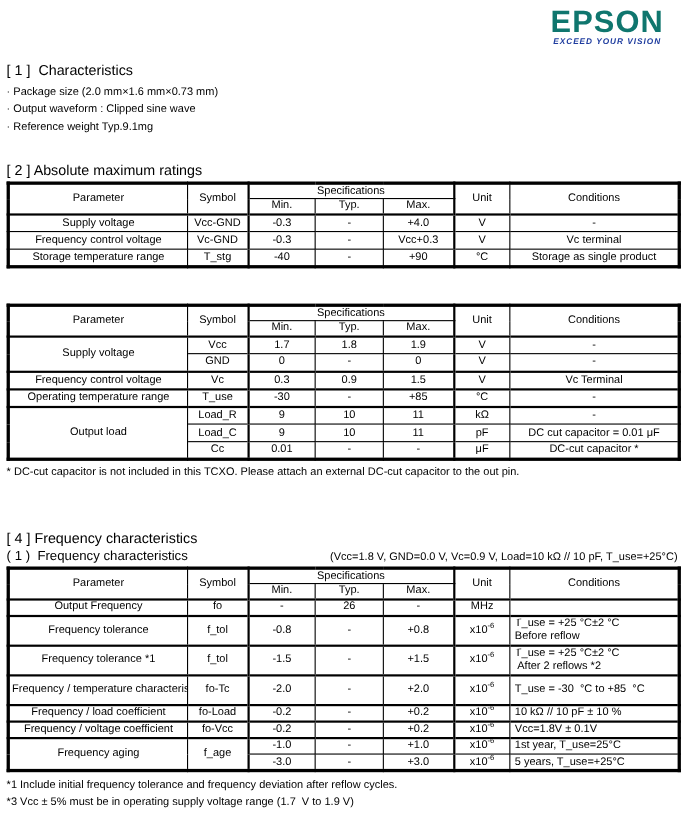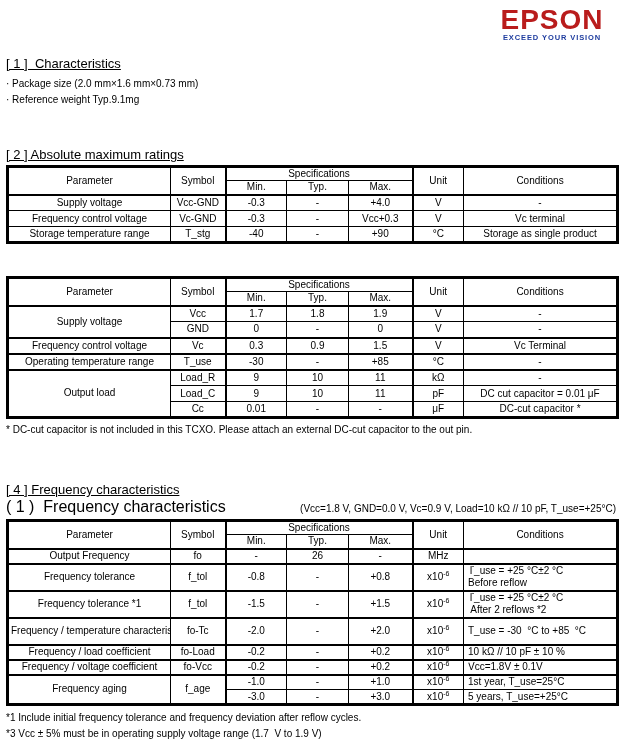--- a/index.html
+++ b/index.html
@@ -6,34 +6,34 @@
   html,body { margin:0; padding:0; }
   body {
     width:620px; height:747px; background:#ffffff; color:#000;
     font-family:"Liberation Sans", sans-serif;
   }
   .page { position:relative; width:620px; height:747px; overflow:hidden; background:#fff; }
 
   
   .logo { position:absolute; top:6px; right:6px; width:124px; text-align:center; }
   .logo .brand { font-weight:700; font-size:28px; line-height:27px; letter-spacing:1px; }
-  .logo .tagline { font-weight:700; font-size:7.5px; letter-spacing:0.9px; margin-top:0px; white-space:pre; }
+  .logo .tagline { font-weight:700; font-size:7.5px; letter-spacing:0.9px; margin-top:0px; white-space:pre;font-style:italic; }
 
   
   .sec { position:absolute; left:6px; width:612px; }
   .s1 { top:56px; }
   .s2 { top:147px; }
   .s3 { top:273px; }
   .s4 { top:482px; }
-  .sec-title { font-size:13px; line-height:15px; font-weight:400; white-space:pre;text-decoration:underline; }
+  .sec-title { font-size:13px; line-height:15px; font-weight:400; white-space:pre; }
   .bullets { margin-top:5px; }
   .bullet { font-size:10px; line-height:16px; white-space:pre; }
 
   .sub-row { display:flex; justify-content:space-between; align-items:baseline; width:610px; margin-top:1px; }
-  .subtitle { font-size:16px; white-space:pre; }
+  .subtitle { font-size:12px; white-space:pre; }
   .note { font-size:10px; white-space:pre; }
 
   
   table.spec { border-collapse:collapse; table-layout:fixed; width:610px; margin-top:3px; border:3px solid #000000; }
   table.spec th, table.spec td {
     border:1px solid #000; font-weight:400; font-size:10px; line-height:12px;
     padding:0 2px; text-align:center; vertical-align:middle; height:14px;
     overflow:hidden; white-space:pre;
   }
   table.spec thead th { height:14px; }
@@ -50,28 +50,29 @@
   .fn { font-size:10px; line-height:15px; margin-top:3px; white-space:pre; }
   .fnotes { margin-top:4px; }
   .fnotes .fn { margin-top:0; line-height:16px; }
 </style>
 </head>
 <body>
 
 <div class="page">
 
   <div class="logo">
-    <div class="brand" style="color: #b91c1c;">EPSON</div>
+    <div class="brand" style="color: #0f766e;">EPSON</div>
     <div class="tagline" style="color: rgb(29, 59, 158);">EXCEED YOUR VISION</div>
   </div>
 
   <div class="sec s1">
     <div class="sec-title">[ 1 ]  Characteristics</div>
     <div class="bullets">
       <div class="bullet">· Package size (2.0 mm×1.6 mm×0.73 mm)</div>
+      <div class="bullet">· Output waveform : Clipped sine wave</div>
       <div class="bullet">· Reference weight Typ.9.1mg</div>
     </div>
   </div>
 
   <div class="sec s2">
     <div class="sec-title">[ 2 ] Absolute maximum ratings</div>
     <table class="spec t2">
       <colgroup>
           <col style="width:163px">
           <col style="width:55px">

